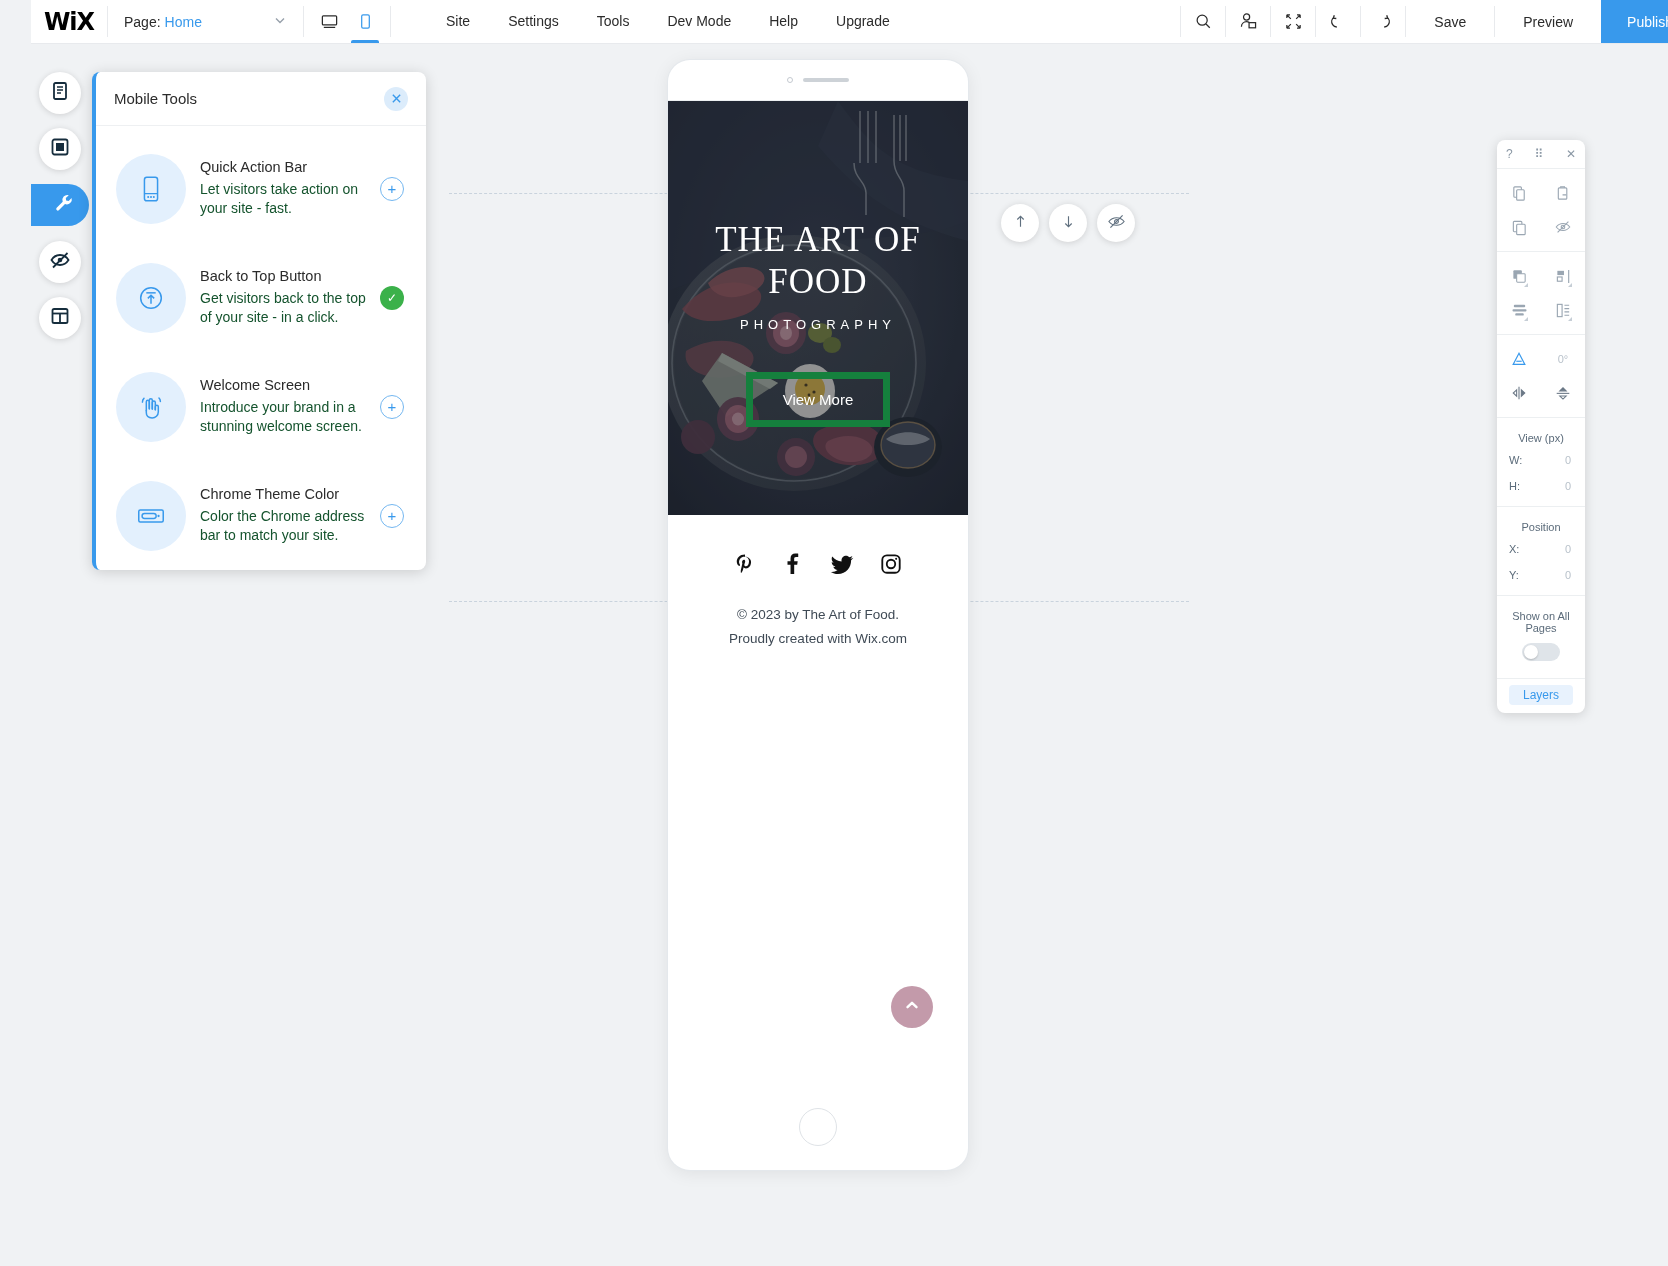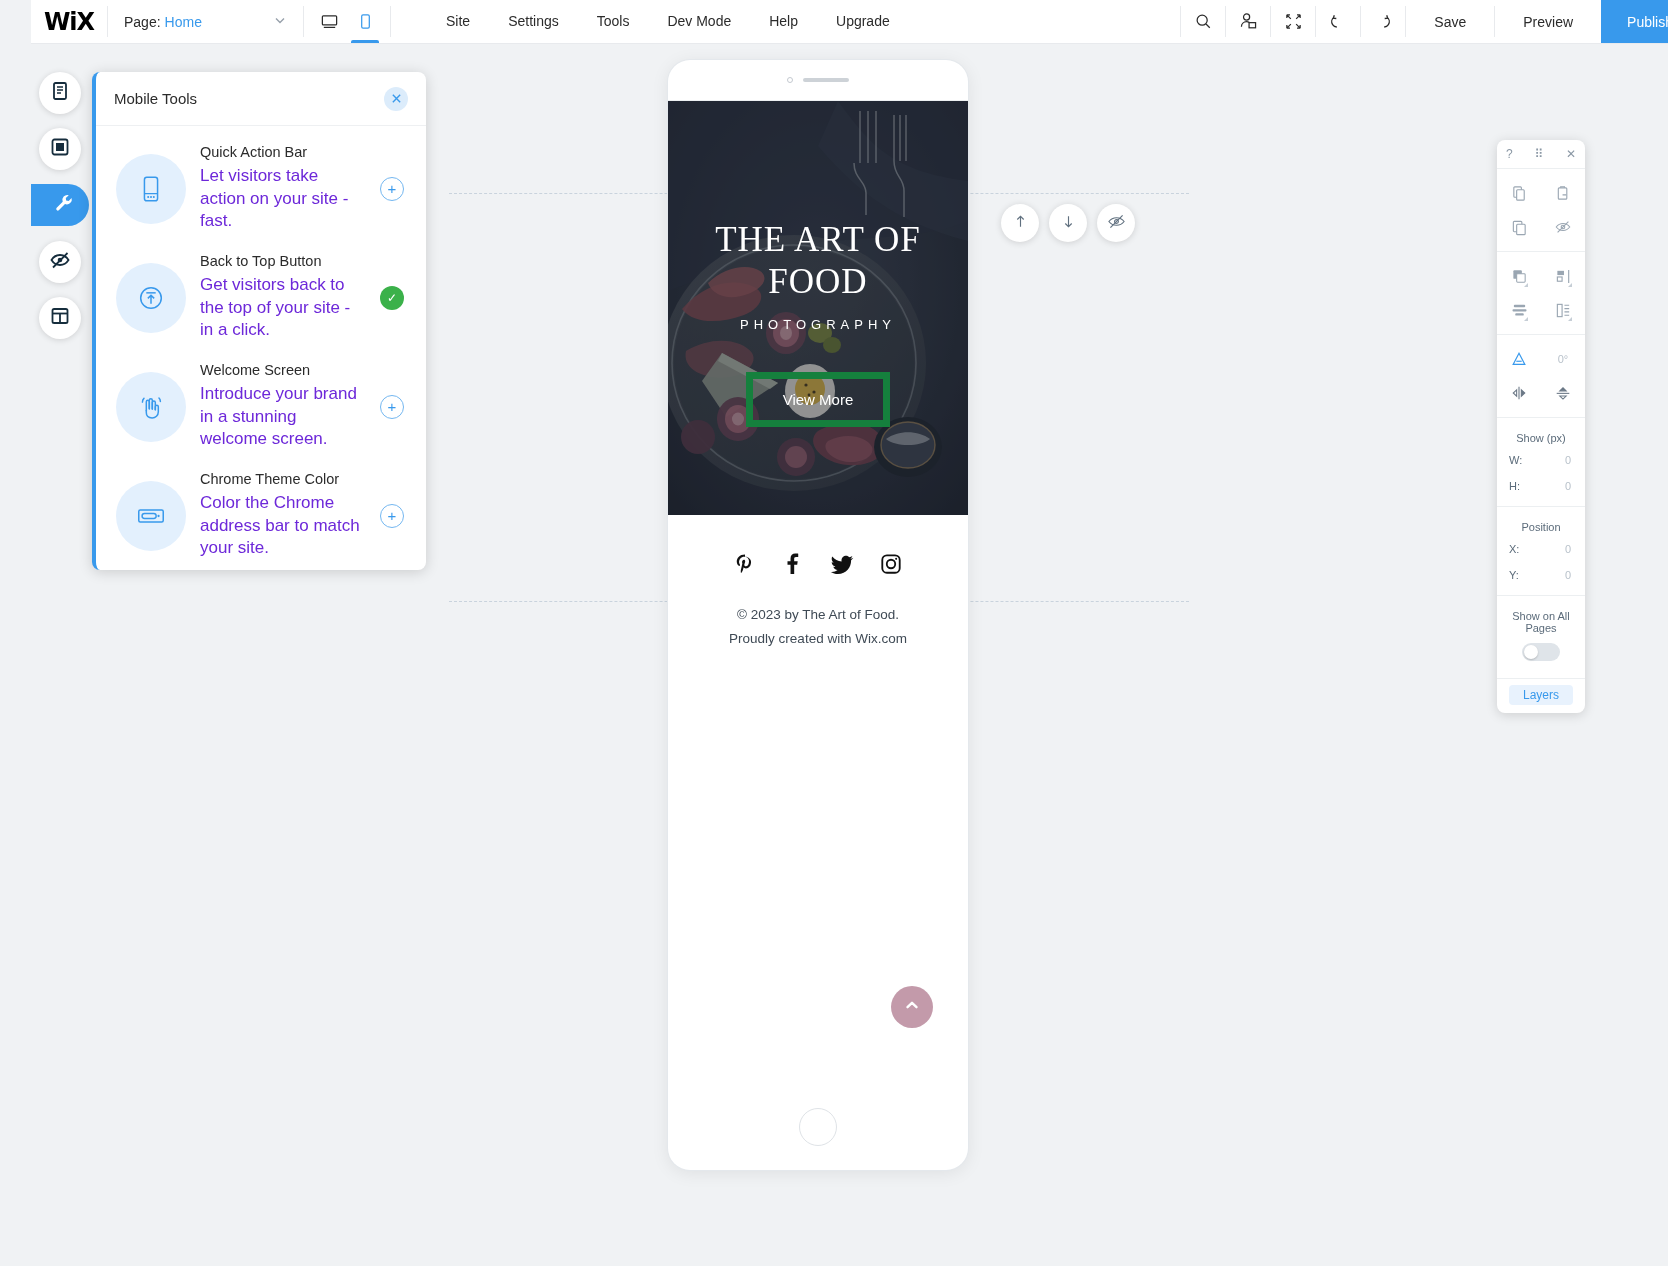--- a/index.html
+++ b/index.html
@@ -100,21 +100,21 @@
     display: flex; align-items: center; padding: 10px 16px 10px 20px;
     gap: 14px; height: 109px;
   }
   .mt-ico {
     width: 70px; height: 70px; flex: 0 0 70px; border-radius: 50%;
     background: #e3f0fd; display: flex; align-items: center; justify-content: center;
     color: #3899ec;
   }
   .mt-txt { flex: 1; min-width: 0; }
   .mt-name { font-size: 14.5px; color: #2b2b2b; margin-bottom: 5px; }
-  .mt-desc { font-size: 17px; color: #6d28d9; line-height: 1.35; }
+  .mt-desc { font-size: 14px; color: #14532d; line-height: 1.35; }
   .mt-act {
     width: 24px; height: 24px; flex: 0 0 24px; border-radius: 50%;
     display: flex; align-items: center; justify-content: center; cursor: pointer;
     font-size: 15px; margin-right: 6px;
   }
   .mt-act.plus { border: 1px solid #74b7f0; color: #3899ec; background: #fff; }
   .mt-act.done { background: #3bb14a; color: #fff; border: none; font-size: 12px; }
 
   
   .guide {
@@ -717,21 +717,21 @@
           <svg width="18" height="18" viewBox="0 0 20 20" fill="none" stroke="#6b7886" stroke-width="1.2">
               <path d="M3 10.4h14"></path>
               <path d="M6.5 7.6L10 4.2l3.5 3.4z" fill="#6b7886"></path>
               <path d="M6.5 13.4L10 16.8l3.5-3.4z"></path>
             </svg>
         </div>
       </div>
     </div>
 
     <div class="rt-sec">
-      <div class="rt-lbl">Show (px)</div>
+      <div class="rt-lbl">View (px)</div>
       <div class="rt-field">
         <span class="k">W:</span>
         <span class="v">0</span>
       </div>
       <div class="rt-field">
         <span class="k">H:</span>
         <span class="v">0</span>
       </div>
     </div>
 

